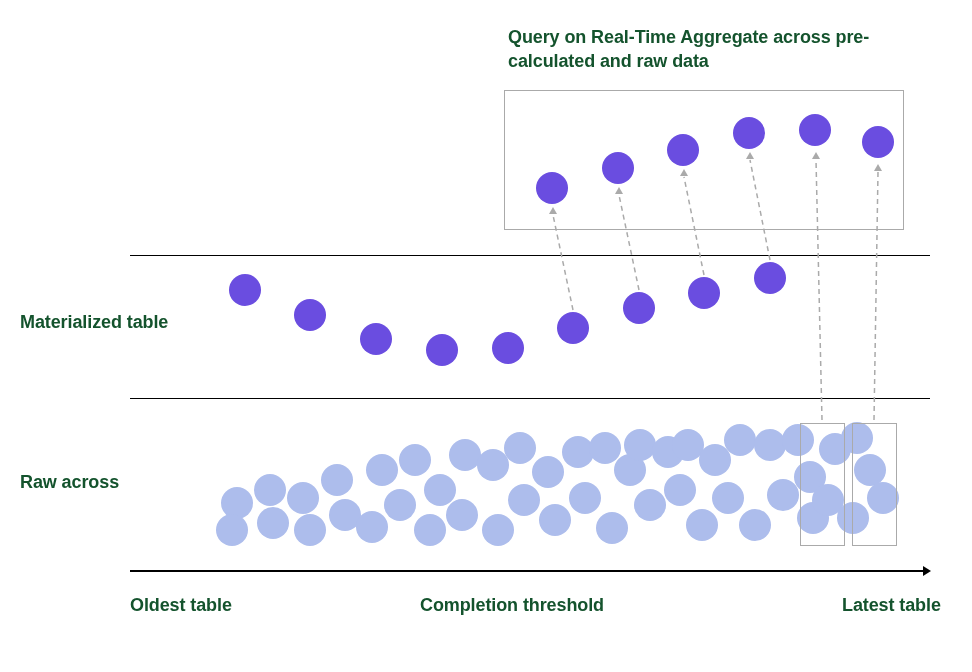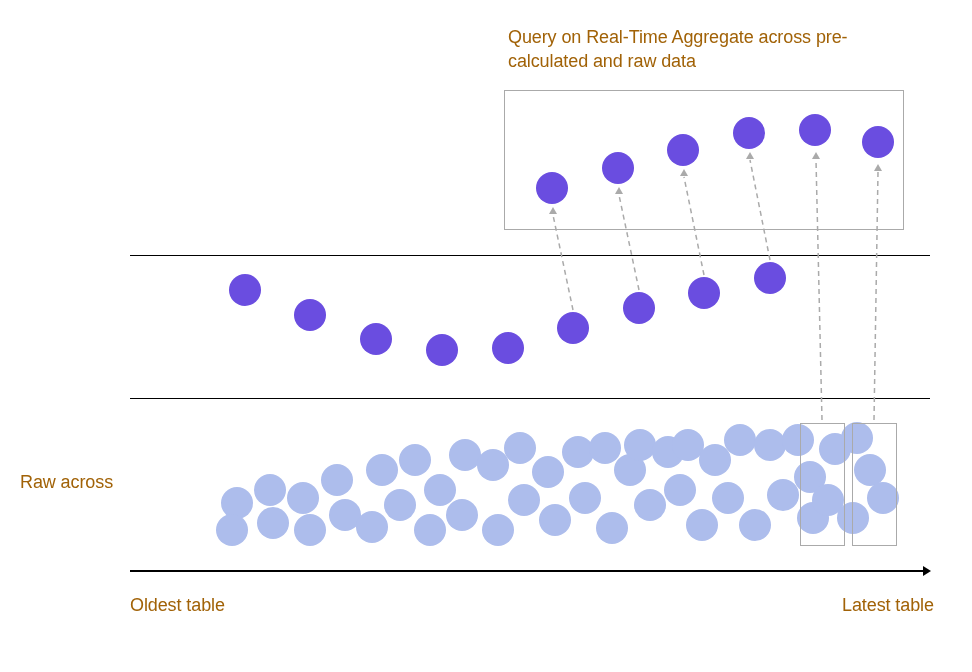--- a/index.html
+++ b/index.html
@@ -12,22 +12,23 @@
     color: #333;
   }
   .diagram {
     position: absolute;
     top: 0; left: 0;
     width: 972px; height: 672px;
   }
   .label {
     position: absolute;
     font-size: 18px;
-    color: #a16207;
+    color: #14532d;
     letter-spacing: -0.1px;
+    font-weight: bold;
   }
   .dot {
     position: absolute;
     width: 32px;
     height: 32px;
     border-radius: 50%;
   }
   .dot-purple { background: #6a4de0; }
   .dot-light { background: #adbdec; }
   .divider {
@@ -81,20 +82,21 @@
 
   <div class="dot dot-purple" style="left:536px; top:172px;"></div>
   <div class="dot dot-purple" style="left:602px; top:152px;"></div>
   <div class="dot dot-purple" style="left:667px; top:134px;"></div>
   <div class="dot dot-purple" style="left:733px; top:117px;"></div>
   <div class="dot dot-purple" style="left:799px; top:114px;"></div>
   <div class="dot dot-purple" style="left:862px; top:126px;"></div>
 
   <div class="divider" style="left:130px; top:255px; width:800px;"></div>
 
+  <div class="label" style="left:20px; top:312px;">Materialized table</div>
 
   <div class="dot dot-purple" style="left:229px; top:274px;"></div>
   <div class="dot dot-purple" style="left:294px; top:299px;"></div>
   <div class="dot dot-purple" style="left:360px; top:323px;"></div>
   <div class="dot dot-purple" style="left:426px; top:334px;"></div>
   <div class="dot dot-purple" style="left:492px; top:332px;"></div>
   <div class="dot dot-purple" style="left:557px; top:312px;"></div>
   <div class="dot dot-purple" style="left:623px; top:292px;"></div>
   <div class="dot dot-purple" style="left:688px; top:277px;"></div>
   <div class="dot dot-purple" style="left:754px; top:262px;"></div>
@@ -154,20 +156,21 @@
     <div class="dot dot-light" style="left:867px; top:482px;"></div>
   </div>
 
   <div class="raw-select-box" style="left:800px; top:423px; width:45px; height:123px;"></div>
   <div class="raw-select-box" style="left:852px; top:423px; width:45px; height:123px;"></div>
 
   <div class="axis-line" style="left:130px; top:570px; width:793px;"></div>
   <div class="axis-arrow" style="left:923px; top:565.5px;"></div>
 
   <div class="label" style="left:130px; top:595px;">Oldest table</div>
+  <div class="label" style="left:420px; top:595px;">Completion threshold</div>
   <div class="label" style="left:842px; top:595px;">Latest table</div>
 
   <svg width="972" height="672" style="position:absolute; top:0; left:0; pointer-events:none;">
 
     <line class="dash-arrow" x1="573" y1="310" x2="553" y2="215"></line>
     <line class="dash-arrow" x1="639" y1="290" x2="619" y2="195"></line>
     <line class="dash-arrow" x1="704" y1="275" x2="684" y2="177"></line>
     <line class="dash-arrow" x1="770" y1="260" x2="750" y2="160"></line>
 
     <line class="dash-arrow" x1="822" y1="420" x2="816" y2="160"></line>

